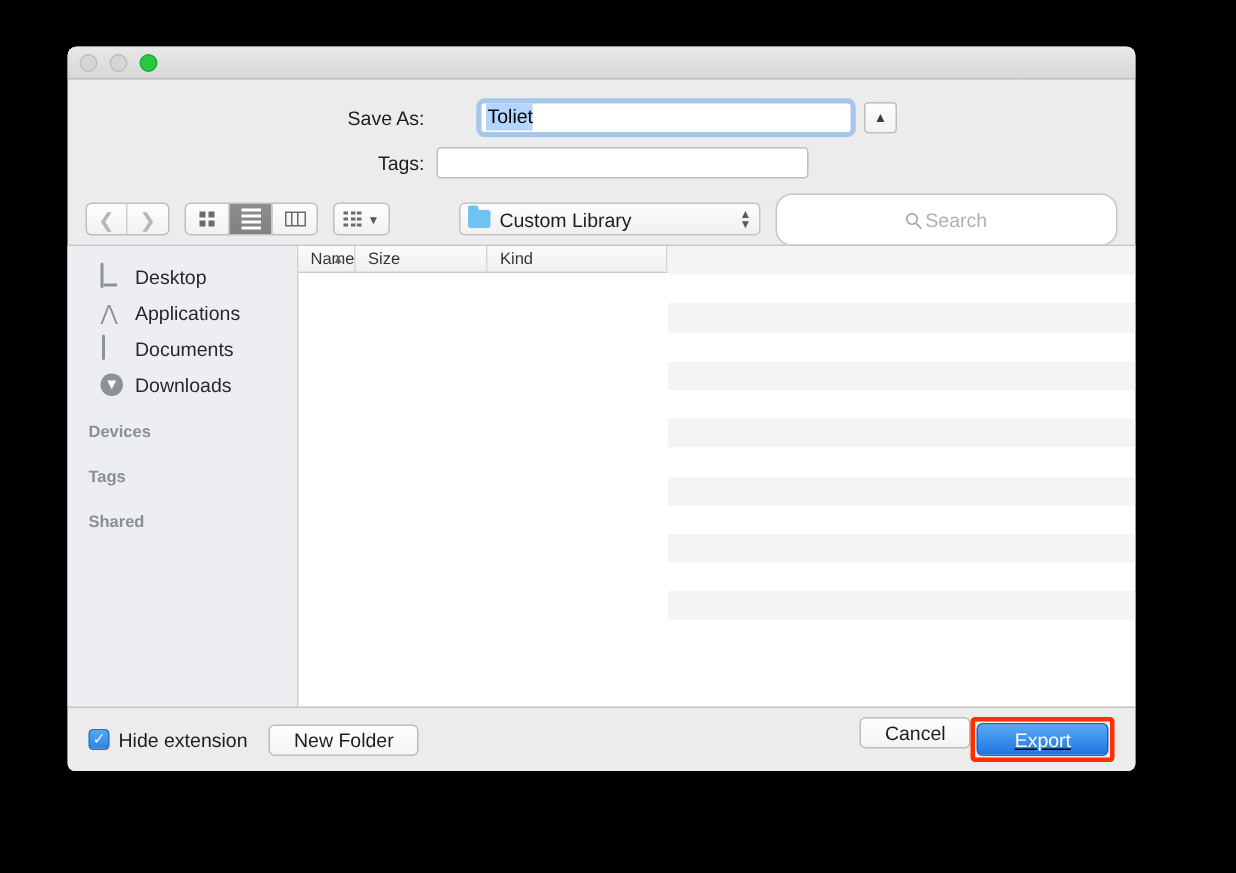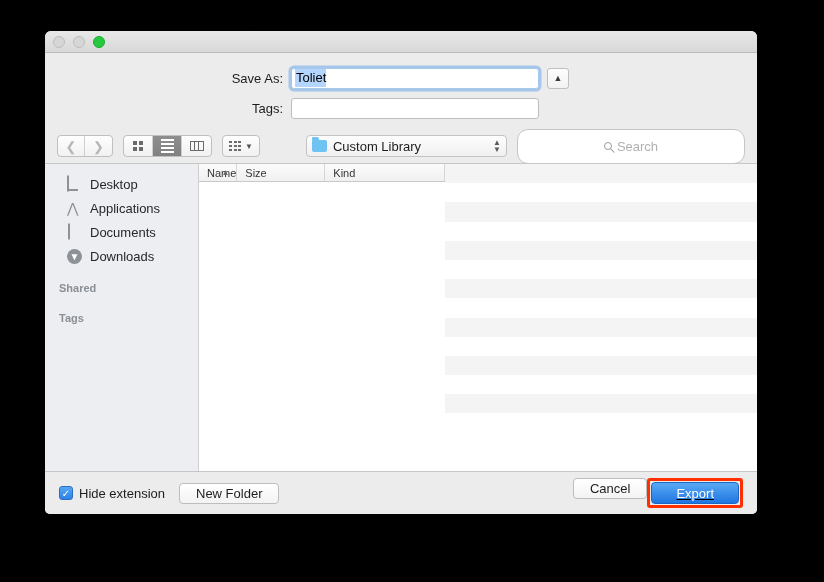--- a/index.html
+++ b/index.html
@@ -44,21 +44,21 @@
     font-size: 13px; color: #1d1d1d;
   }
   .savefield {
     width: 248px; height: 21px;
     background: #fff;
     border: 1px solid #a6c9e8;
     border-radius: 3px;
     box-shadow: 0 0 0 2.5px rgba(110,170,235,.55);
     display: flex; align-items: center;
     padding: 0 3px;
-    font-size: 13px; color: #000;
+    font-size: 13px; color: #000; margin-left: 29px;
   }
   .savefield .sel { background: #b4d5fe; padding: 1px 0 2px 1px; }
   .tagfield {
     width: 248px; height: 21px;
     background: #fff;
     border: 1px solid #bdbdbd;
     border-radius: 3px;
     font-size: 13px;
   }
   .expandbtn {
@@ -389,22 +389,23 @@
         <span class="sb-icon"><span class="ic-docs"></span></span>
         <span>Documents</span>
       </div>
       <div class="sb-item">
         <span class="sb-icon">
             <span class="ic-dl">▼</span>
           </span>
         <span>Downloads</span>
       </div>
 
+      <div class="sb-head" style="padding-top:14px">Devices</div>
+      <div class="sb-head" style="padding-top:14px">Tags</div>
       <div class="sb-head" style="padding-top:14px">Shared</div>
-      <div class="sb-head" style="padding-top:14px">Tags</div>
     </div>
 
     <div class="filelist">
       <div class="colhead">
         <div class="ch-name">
           <span>Name</span>
           <span class="sortarrow">▲</span>
         </div>
         <div class="ch-size">
           <span>Size</span>

